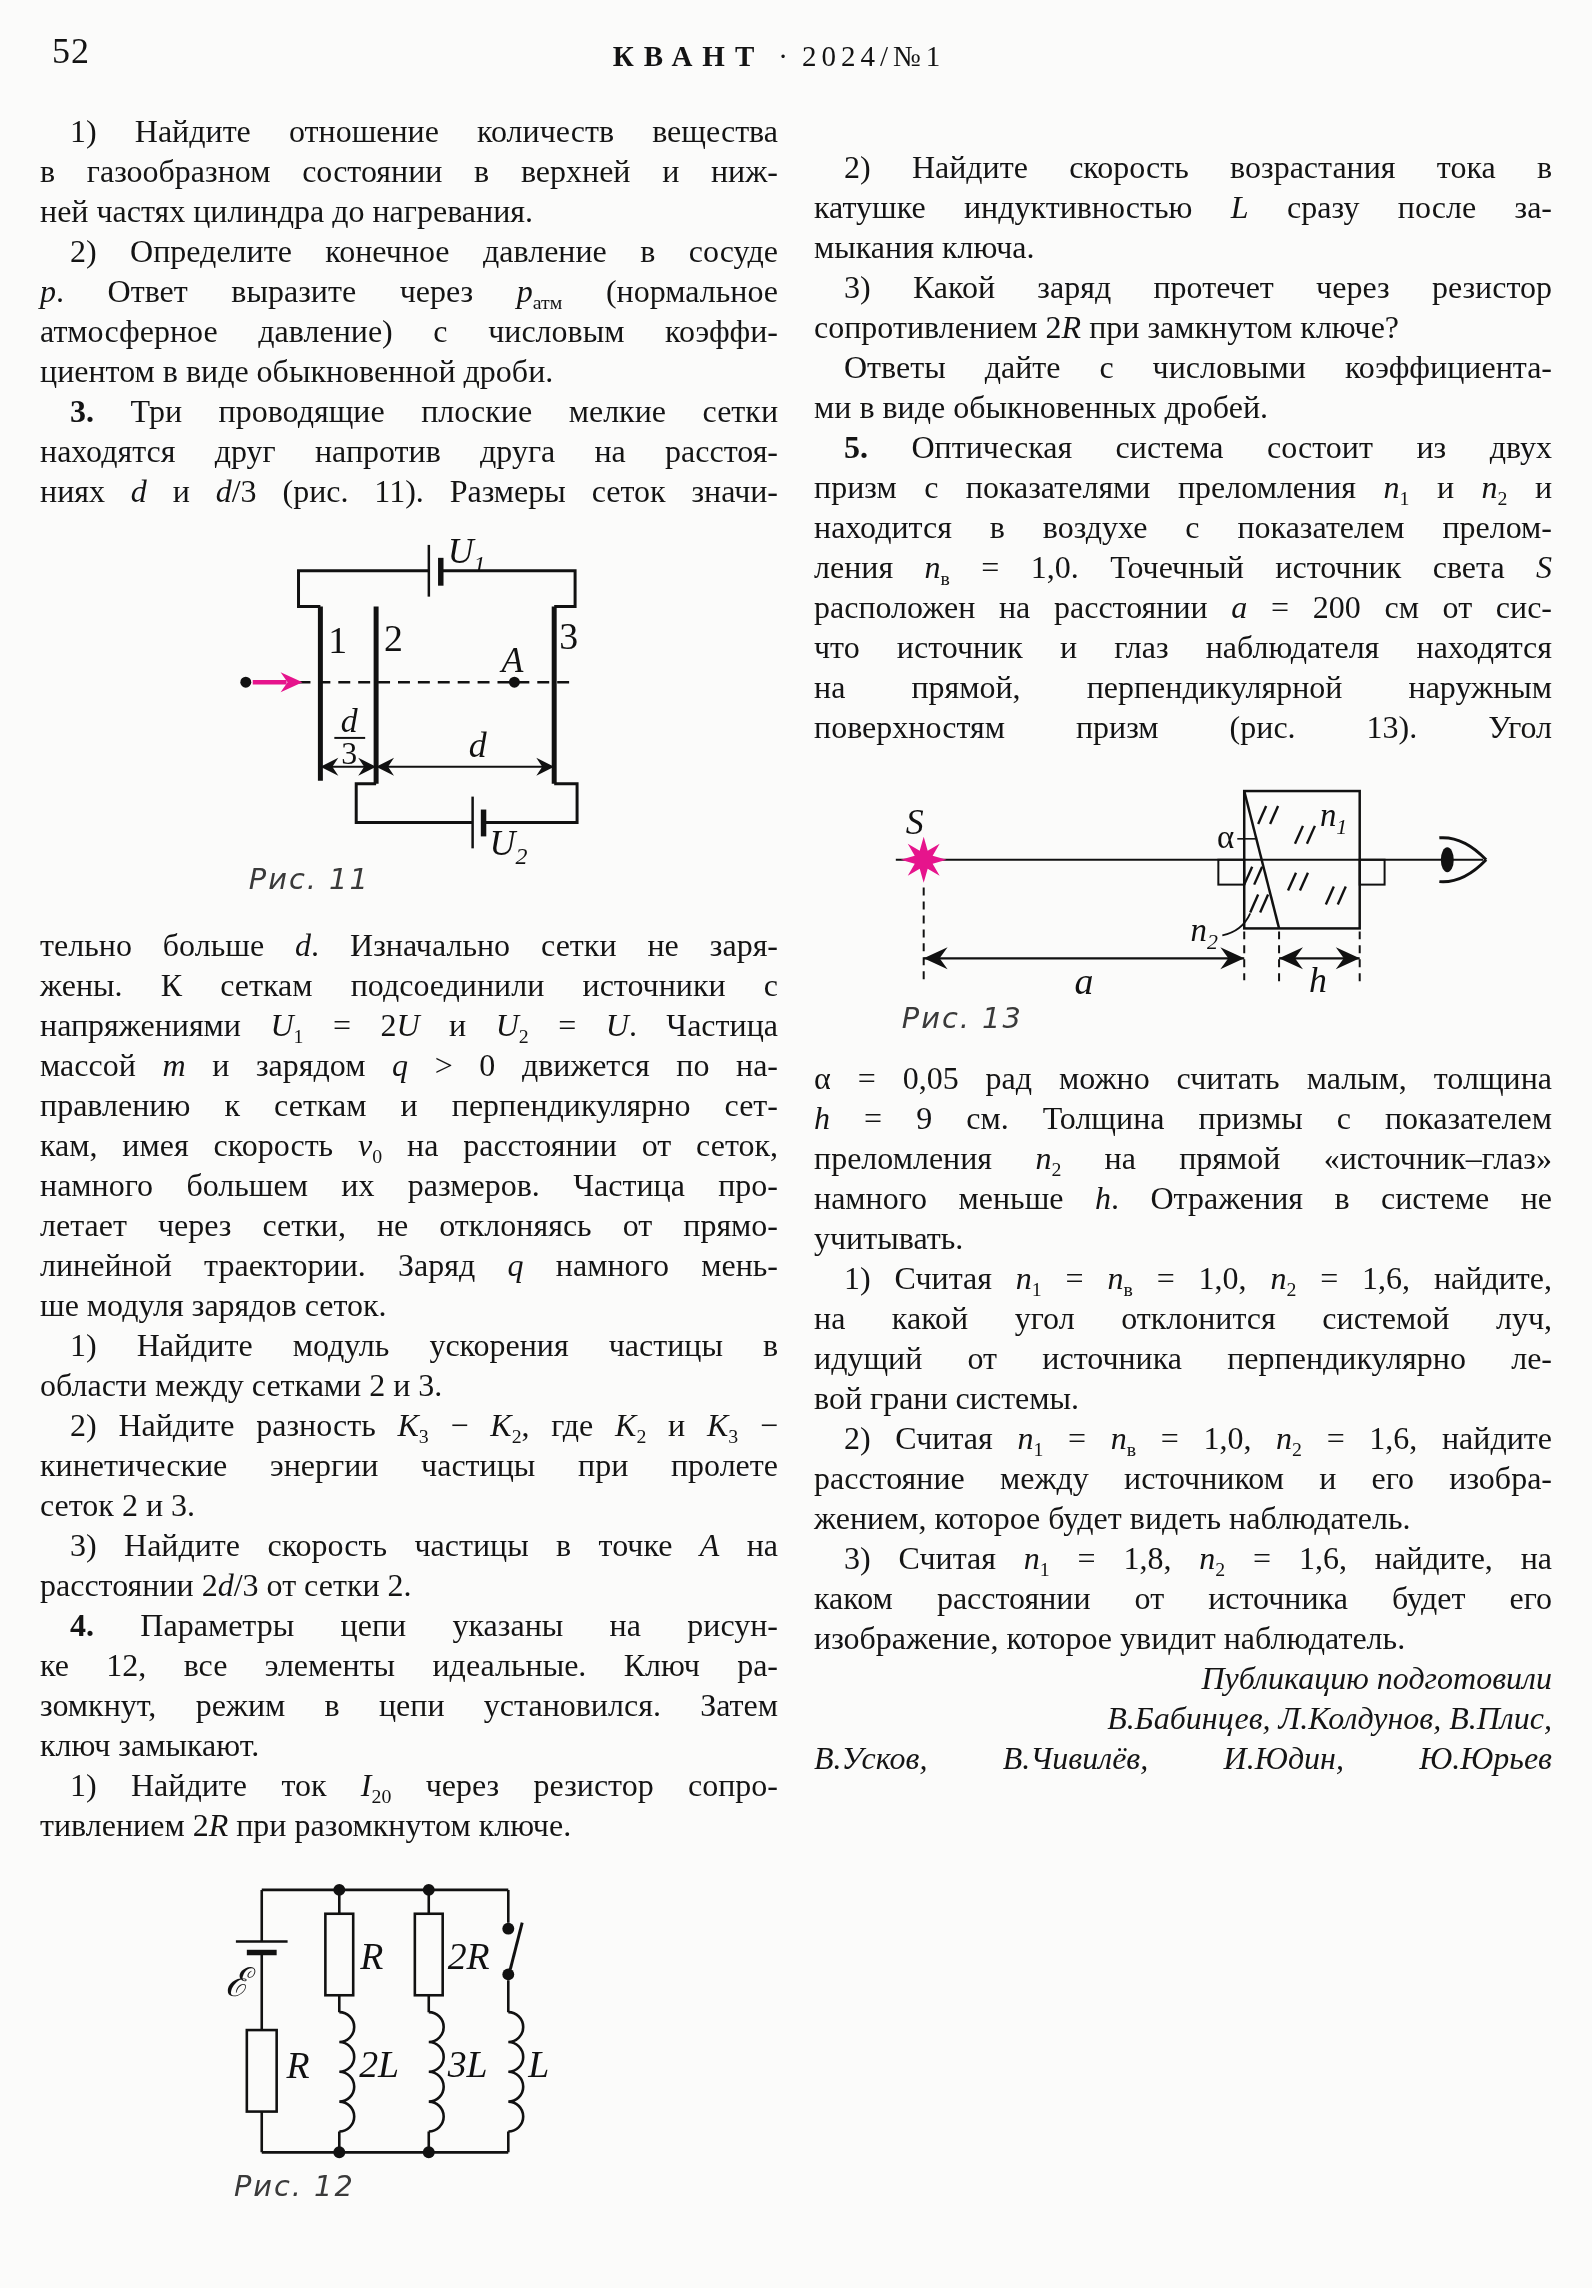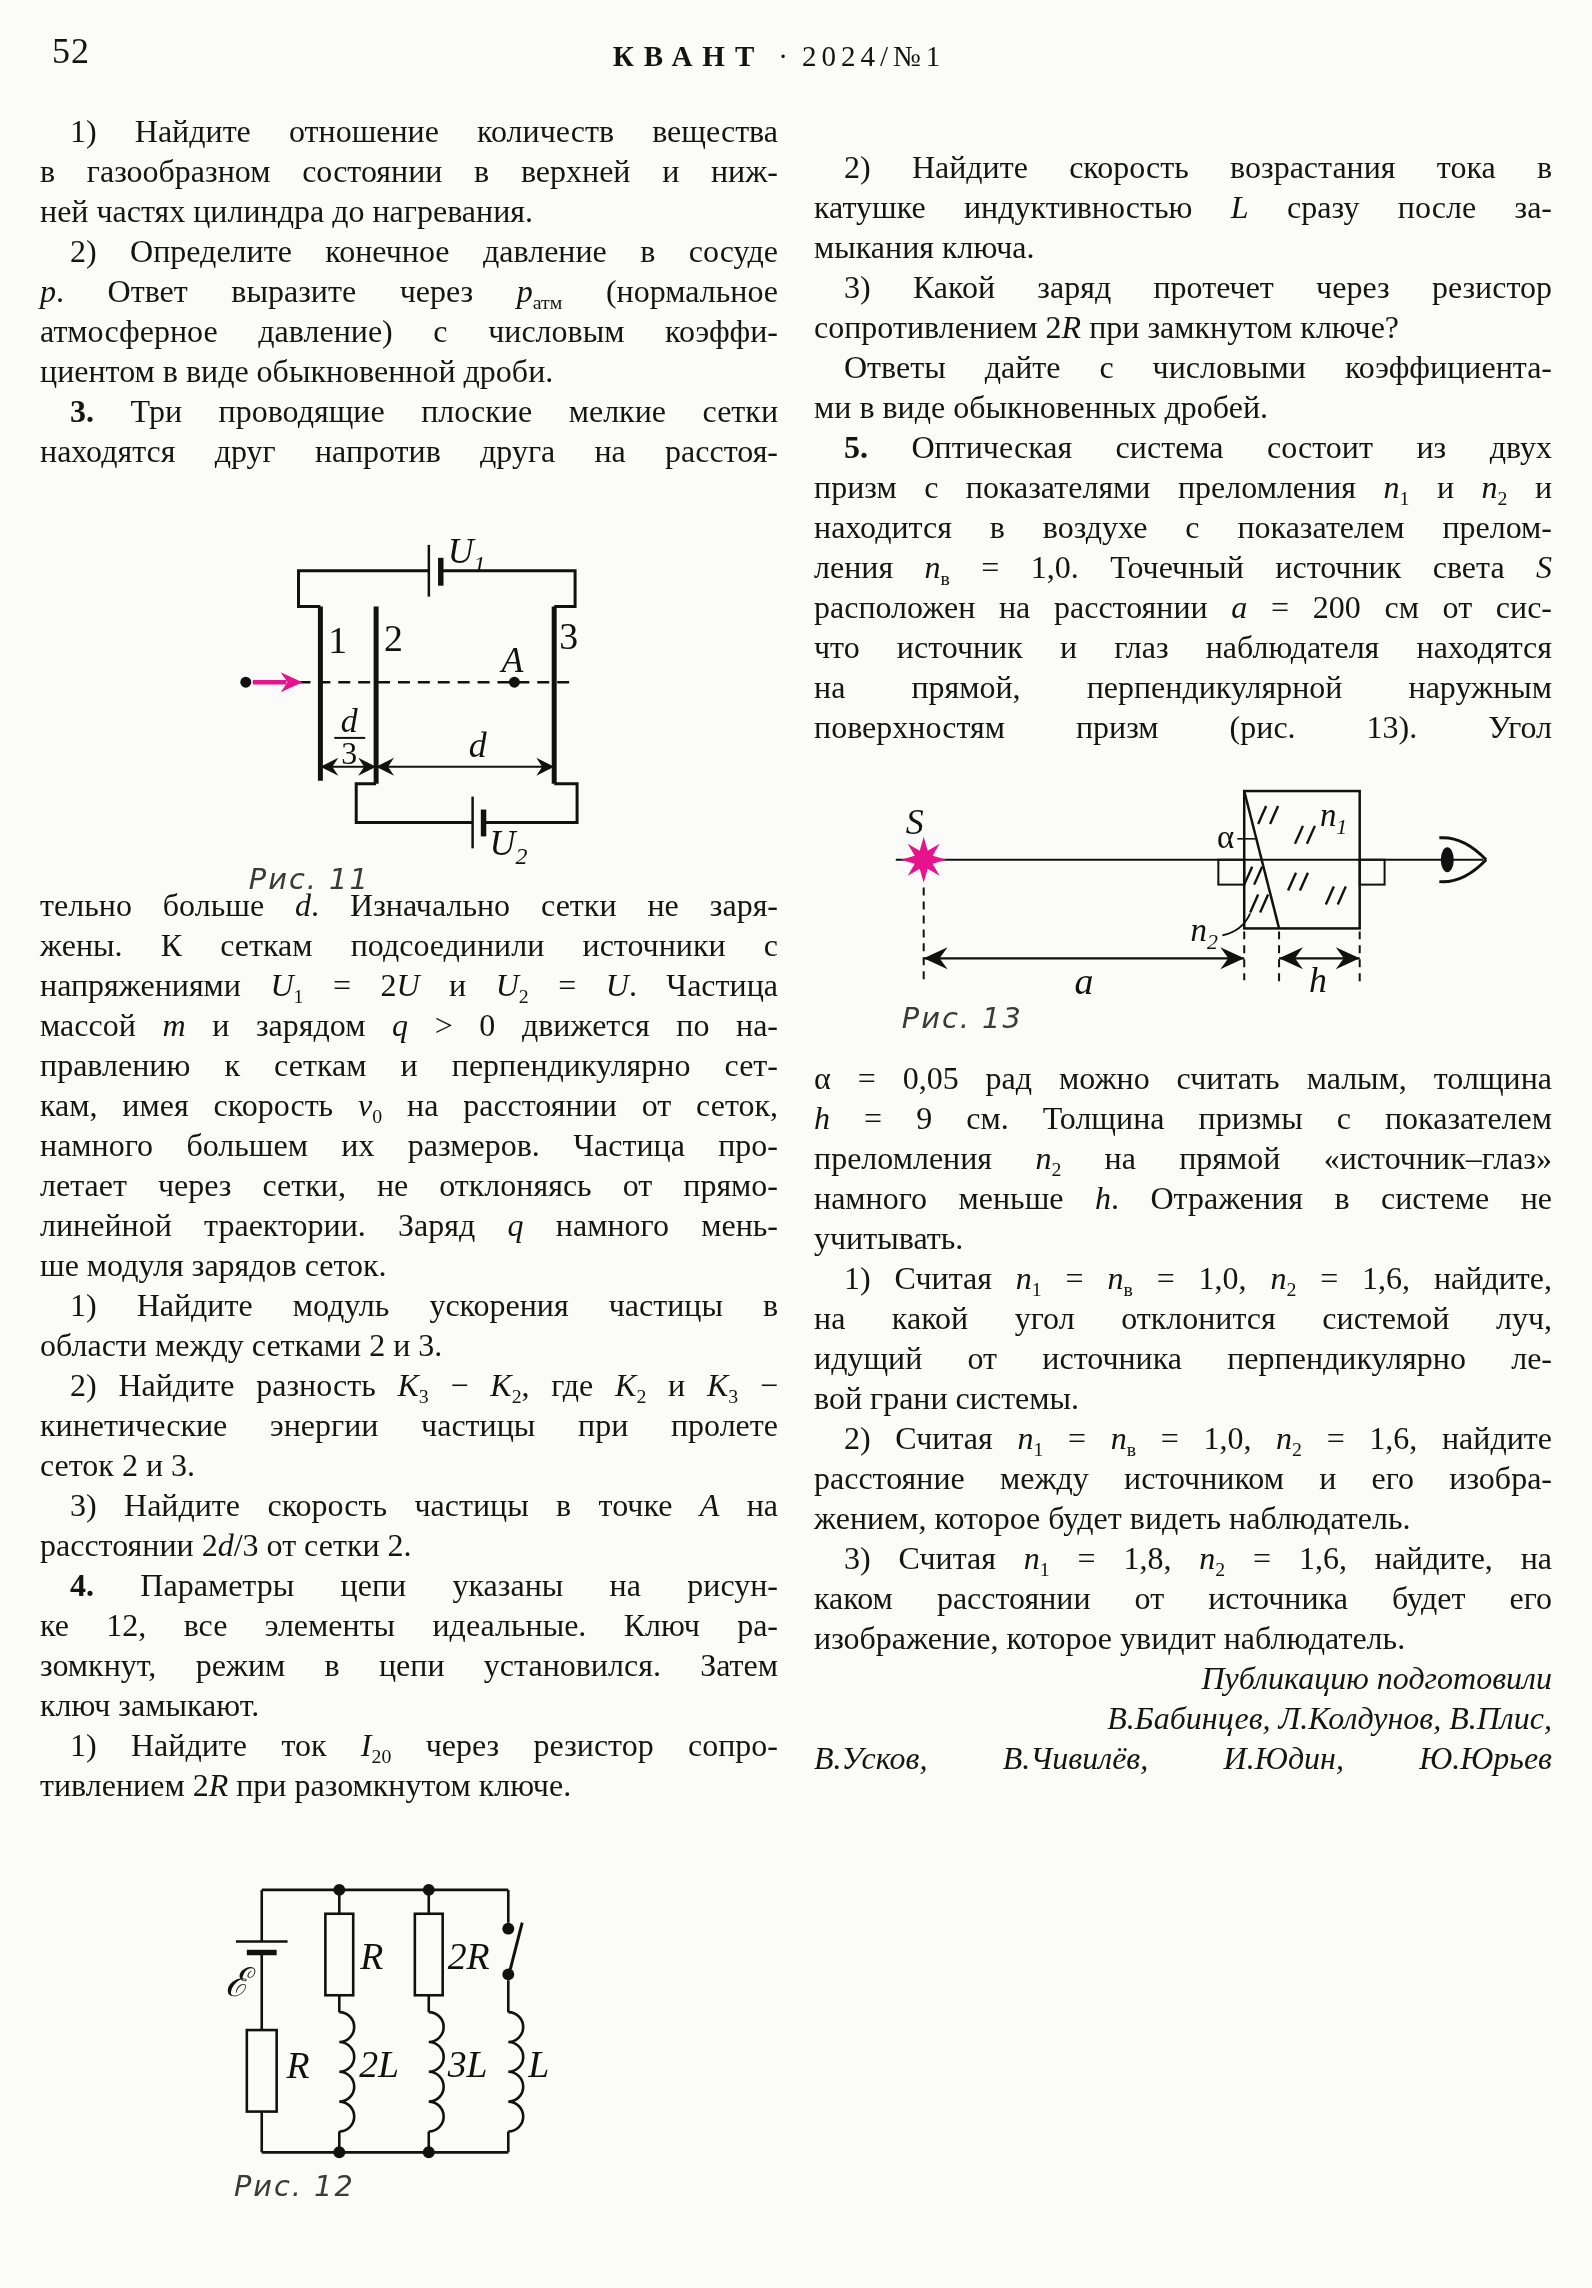--- a/index.html
+++ b/index.html
@@ -40,20 +40,21 @@
 <div class="col left">
     <div class="ln ind">1) Найдите отношение количеств вещества</div>
     <div class="ln ">в газообразном состоянии в верхней и ниж-</div>
     <div class="ln end">ней частях цилиндра до нагревания.</div>
     <div class="ln ind">2) Определите конечное давление в сосуде</div>
     <div class="ln "><i>p</i>. Ответ выразите через <i>p</i><sub>атм</sub> (нормальное</div>
     <div class="ln ">атмосферное давление) с числовым коэффи-</div>
     <div class="ln end">циентом в виде обыкновенной дроби.</div>
     <div class="ln ind"><b>3.</b> Три проводящие плоские мелкие сетки</div>
     <div class="ln ">находятся друг напротив друга на расстоя-</div>
+    <div class="ln ">ниях <i>d</i> и <i>d</i>/3 (рис. 11). Размеры сеток значи-</div>
     <div class="gap" style="height: 414px;"></div>
     <div class="ln ">тельно больше <i>d</i>. Изначально сетки не заря-</div>
     <div class="ln ">жены. К сеткам подсоединили источники с</div>
     <div class="ln ">напряжениями <i>U</i><sub>1</sub> = 2<i>U</i> и <i>U</i><sub>2</sub> = <i>U</i>. Частица</div>
     <div class="ln ">массой <i>m</i> и зарядом <i>q</i> &gt; 0 движется по на-</div>
     <div class="ln ">правлению к сеткам и перпендикулярно сет-</div>
     <div class="ln ">кам, имея скорость <i>v</i><sub>0</sub> на расстоянии от сеток,</div>
     <div class="ln ">намного большем их размеров. Частица про-</div>
     <div class="ln ">летает через сетки, не отклоняясь от прямо-</div>
     <div class="ln ">линейной траектории. Заряд <i>q</i> намного мень-</div>

